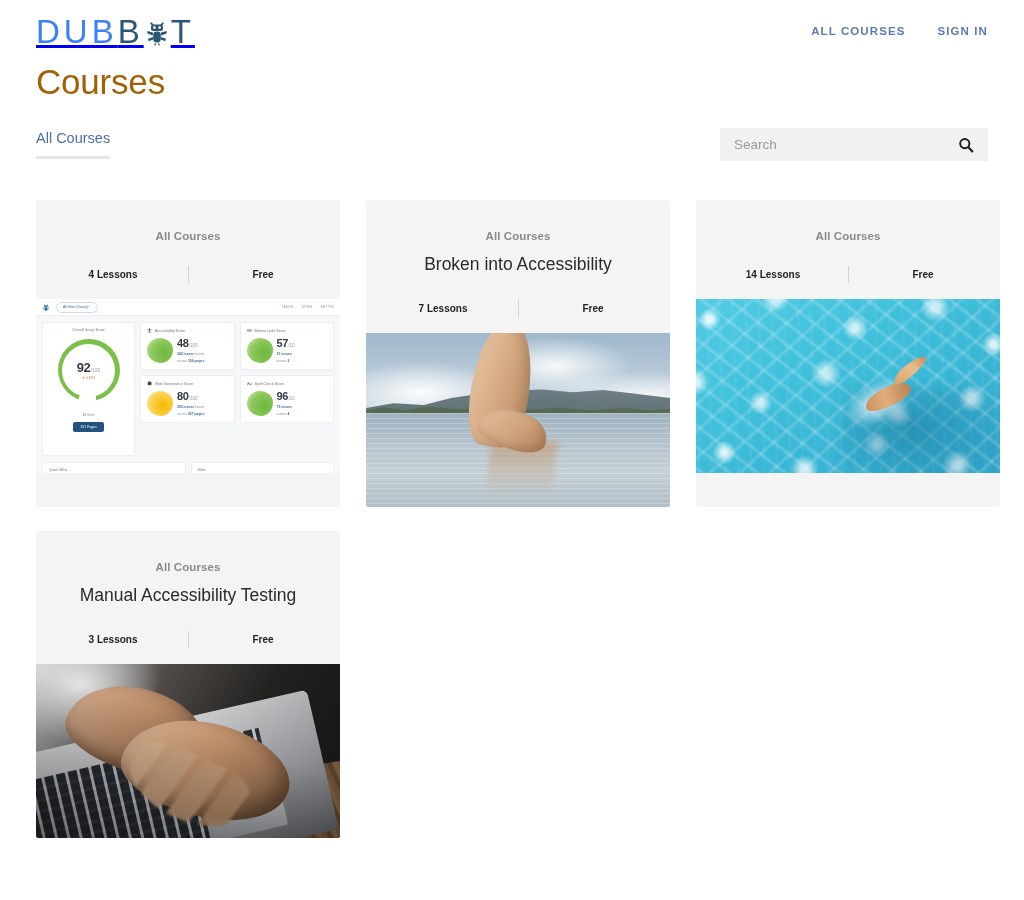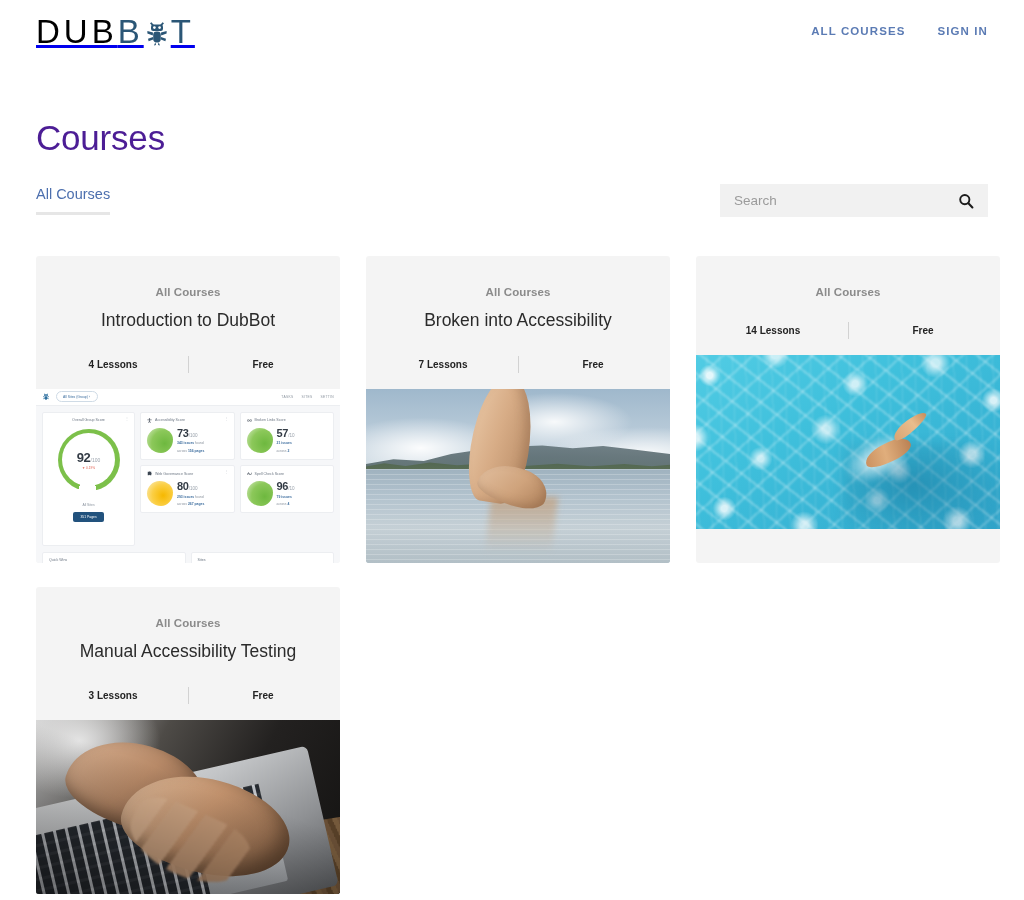--- a/index.html
+++ b/index.html
@@ -22,21 +22,21 @@
   }
   .logo {
     display: flex;
     align-items: center;
     font-size: 33px;
     letter-spacing: 4px;
     font-weight: 400;
     line-height: 1;
     user-select: none;
   }
-  .logo .dub { color: #000000; }
+  .logo .dub { color: #3b82f6; }
   .logo .b   { color: #2b5676; }
   .logo .t   { color: #2b5676; }
   .logo .bug {
     display: inline-block;
     width: 26px;
     height: 28px;
     margin: 0 1px 0 0;
     position: relative;
     top: 1px;
   }
@@ -48,23 +48,22 @@
     font-weight: 600;
     text-decoration: none;
     text-transform: uppercase;
   }
 
   
   .page { padding: 0 36px; }
   .page-title {
     font-size: 35px;
     font-weight: 400;
-    color: #4c1d95;
+    color: #a16207;
     letter-spacing: -0.2px;
-    margin-top: 56px;
   }
 
   .subbar {
     margin-top: 26px;
     display: flex;
     align-items: center;
     justify-content: space-between;
   }
   .tabs { display: flex; }
   .tab {
@@ -436,21 +435,20 @@
         </svg>
       </span>
     </div>
   </div>
 
   <div class="grid">
 
     <a class="course-card" href="#">
       <div class="card-head">
         <div class="card-kicker">All Courses</div>
-        <div class="card-title">Introduction to DubBot</div>
       </div>
       <div class="card-meta">
         <span class="cell">4 Lessons</span>
         <span class="divider"></span>
         <span class="cell">Free</span>
       </div>
       <div class="card-image">
         <div class="dash">
           <div class="dash-top">
             <span class="dash-bug">
@@ -504,21 +502,21 @@
                       <svg viewBox="0 0 10 10" width="5" height="5" aria-hidden="true">
                           <circle cx="5" cy="1.8" r="1.3" fill="#3a4450"></circle>
                           <path d="M1.4 3.6 H8.6 M5 3.6 V6.2 M5 6.2 L3.2 9.4 M5 6.2 L6.8 9.4" stroke="#3a4450" stroke-width="1.1" fill="none" stroke-linecap="round"></path>
                         </svg>
                     </span>
                     <span class="dcard-title">Accessibility Score</span>
                   </div>
                   <div class="score-body">
                     <span class="blob"></span>
                     <span>
-                      <span class="score-num">73</span><span class="score-den">/100</span>
+                      <span class="score-num">48</span><span class="score-den">/100</span>
                       <div class="score-line"><b>343 issues</b> <span>found</span></div>
                       <div class="score-line"><span>across</span> <b>156 pages</b></div>
                     </span>
                   </div>
                 </div>
                 <div class="score-card">
                   <div class="score-head">
                     <span class="score-ico">
                       <svg viewBox="0 0 12 8" width="5" height="5" aria-hidden="true">
                           <rect x="0.6" y="2" width="5" height="4" rx="2" fill="none" stroke="#3a4450" stroke-width="1.2"></rect>

